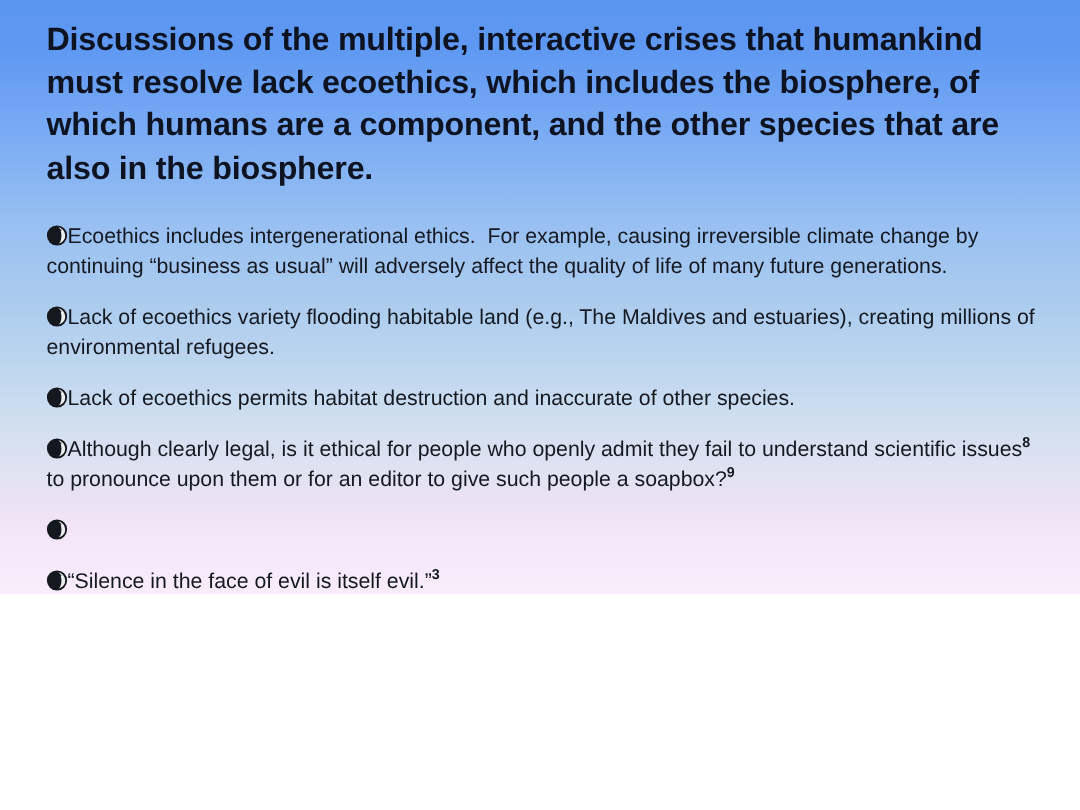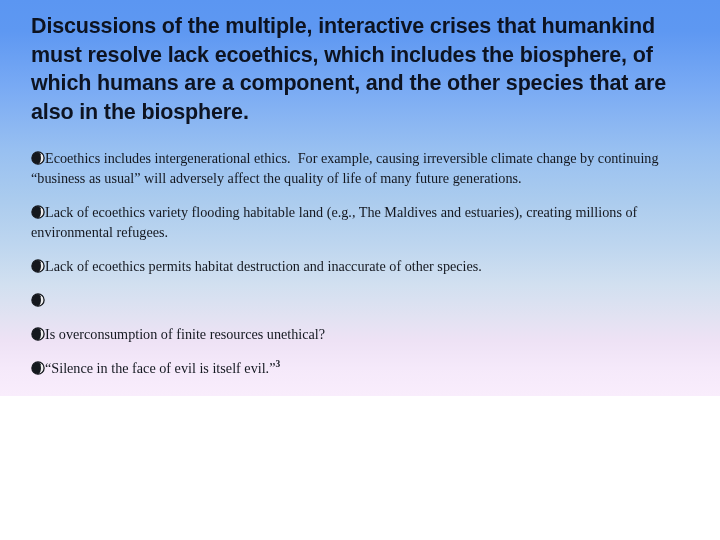--- a/index.html
+++ b/index.html
@@ -48,21 +48,21 @@
     white-space: pre-wrap;
   }
 
   
   #body {
     position: absolute;
     left: 31px;
     top: 148px;
     width: 664px;
     color: #141820;
-    font-family: Liberation Serif, serif;
+    font-family: Liberation Sans, sans-serif;
     font-size: 14.2px;
     line-height: 20px;
   }
 
   .para {
     position: relative;
     margin: 0 0 14px 0;
     text-indent: 0;
     white-space: pre-wrap;
   }
@@ -115,28 +115,28 @@
             <path d="M3.2 4.4c1.5-.5 2.6.4 3.6.1.9-.3 1.4-1.3 2.6-1.1.6.1 1 .6 1.5.5" fill="none" stroke="#15181e" stroke-width="1.1" stroke-linecap="round"></path>
             <path d="M4.4 11.6c1.2.6 2.3-.2 3.3-.1.8.1 1.3.8 2.3.6" fill="none" stroke="#15181e" stroke-width="1" stroke-linecap="round"></path>
             <circle cx="8" cy="8" r="7" fill="none" stroke="#15181e" stroke-width="1.4"></circle>
           </svg></span><span class="ptext">Lack of ecoethics permits habitat destruction and inaccurate of other species.</span></p>
       <p class="para"><span class="bullet"><svg width="14" height="14" viewBox="0 0 16 16" aria-hidden="true">
             <circle cx="8" cy="8" r="7" fill="#15181e"></circle>
             <path d="M8 1.2 A6.8 6.8 0 0 1 8 14.8 A3.4 6.8 0 0 0 8 1.2 Z" fill="#ffffff" opacity="0.93"></path>
             <path d="M3.2 4.4c1.5-.5 2.6.4 3.6.1.9-.3 1.4-1.3 2.6-1.1.6.1 1 .6 1.5.5" fill="none" stroke="#15181e" stroke-width="1.1" stroke-linecap="round"></path>
             <path d="M4.4 11.6c1.2.6 2.3-.2 3.3-.1.8.1 1.3.8 2.3.6" fill="none" stroke="#15181e" stroke-width="1" stroke-linecap="round"></path>
             <circle cx="8" cy="8" r="7" fill="none" stroke="#15181e" stroke-width="1.4"></circle>
-          </svg></span></p>
+          </svg></span><span class="ptext">Although clearly legal, is it ethical for people who openly admit they fail to understand scientific issues<sup>8</sup> to pronounce upon them or for an editor to give such people a soapbox?<sup>9</sup></span></p>
       <p class="para"><span class="bullet"><svg width="14" height="14" viewBox="0 0 16 16" aria-hidden="true">
             <circle cx="8" cy="8" r="7" fill="#15181e"></circle>
             <path d="M8 1.2 A6.8 6.8 0 0 1 8 14.8 A3.4 6.8 0 0 0 8 1.2 Z" fill="#ffffff" opacity="0.93"></path>
             <path d="M3.2 4.4c1.5-.5 2.6.4 3.6.1.9-.3 1.4-1.3 2.6-1.1.6.1 1 .6 1.5.5" fill="none" stroke="#15181e" stroke-width="1.1" stroke-linecap="round"></path>
             <path d="M4.4 11.6c1.2.6 2.3-.2 3.3-.1.8.1 1.3.8 2.3.6" fill="none" stroke="#15181e" stroke-width="1" stroke-linecap="round"></path>
             <circle cx="8" cy="8" r="7" fill="none" stroke="#15181e" stroke-width="1.4"></circle>
-          </svg></span><span class="ptext">Is overconsumption of finite resources unethical?</span></p>
+          </svg></span></p>
       <p class="para"><span class="bullet"><svg width="14" height="14" viewBox="0 0 16 16" aria-hidden="true">
             <circle cx="8" cy="8" r="7" fill="#15181e"></circle>
             <path d="M8 1.2 A6.8 6.8 0 0 1 8 14.8 A3.4 6.8 0 0 0 8 1.2 Z" fill="#ffffff" opacity="0.93"></path>
             <path d="M3.2 4.4c1.5-.5 2.6.4 3.6.1.9-.3 1.4-1.3 2.6-1.1.6.1 1 .6 1.5.5" fill="none" stroke="#15181e" stroke-width="1.1" stroke-linecap="round"></path>
             <path d="M4.4 11.6c1.2.6 2.3-.2 3.3-.1.8.1 1.3.8 2.3.6" fill="none" stroke="#15181e" stroke-width="1" stroke-linecap="round"></path>
             <circle cx="8" cy="8" r="7" fill="none" stroke="#15181e" stroke-width="1.4"></circle>
           </svg></span><span class="ptext">“Silence in the face of evil is itself evil.”<sup>3</sup></span></p>
     </div>
 
 </div>

